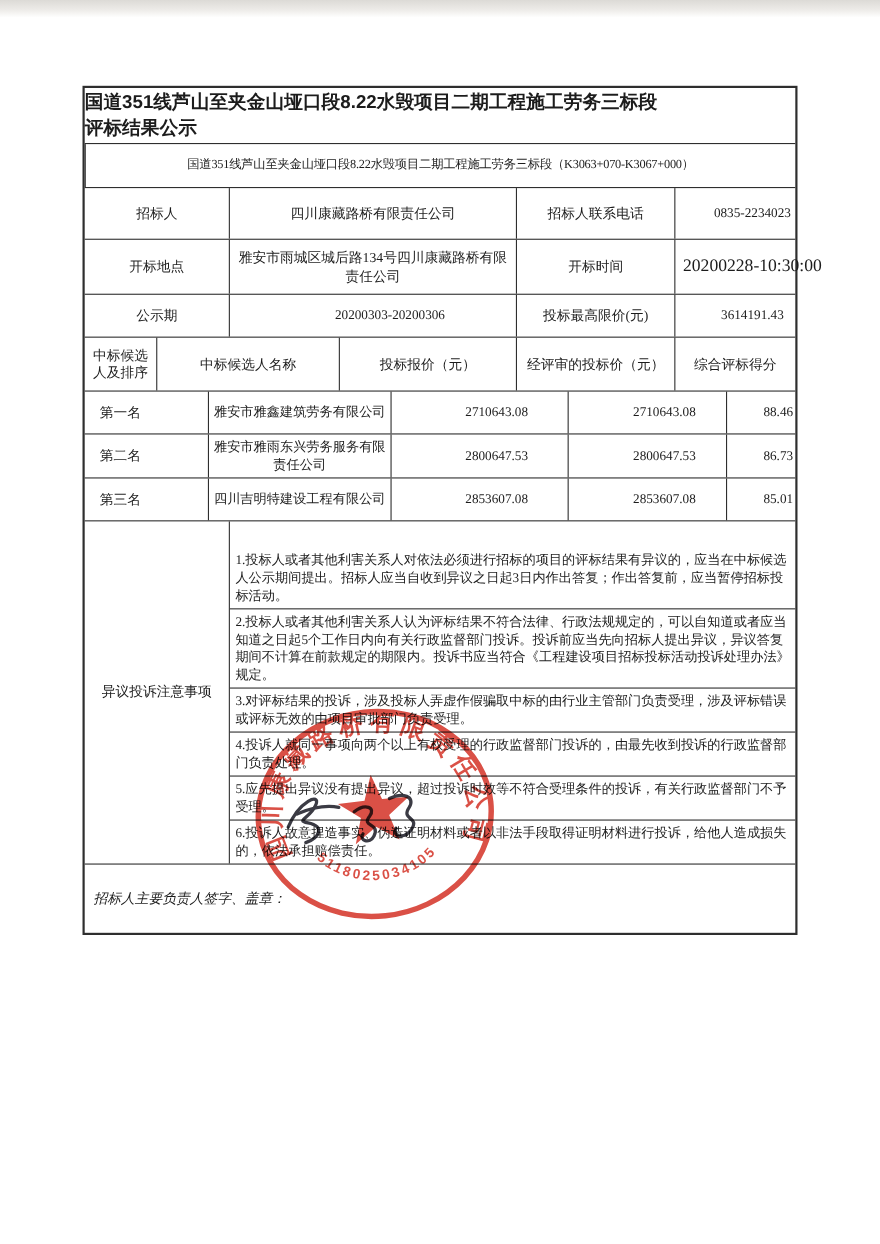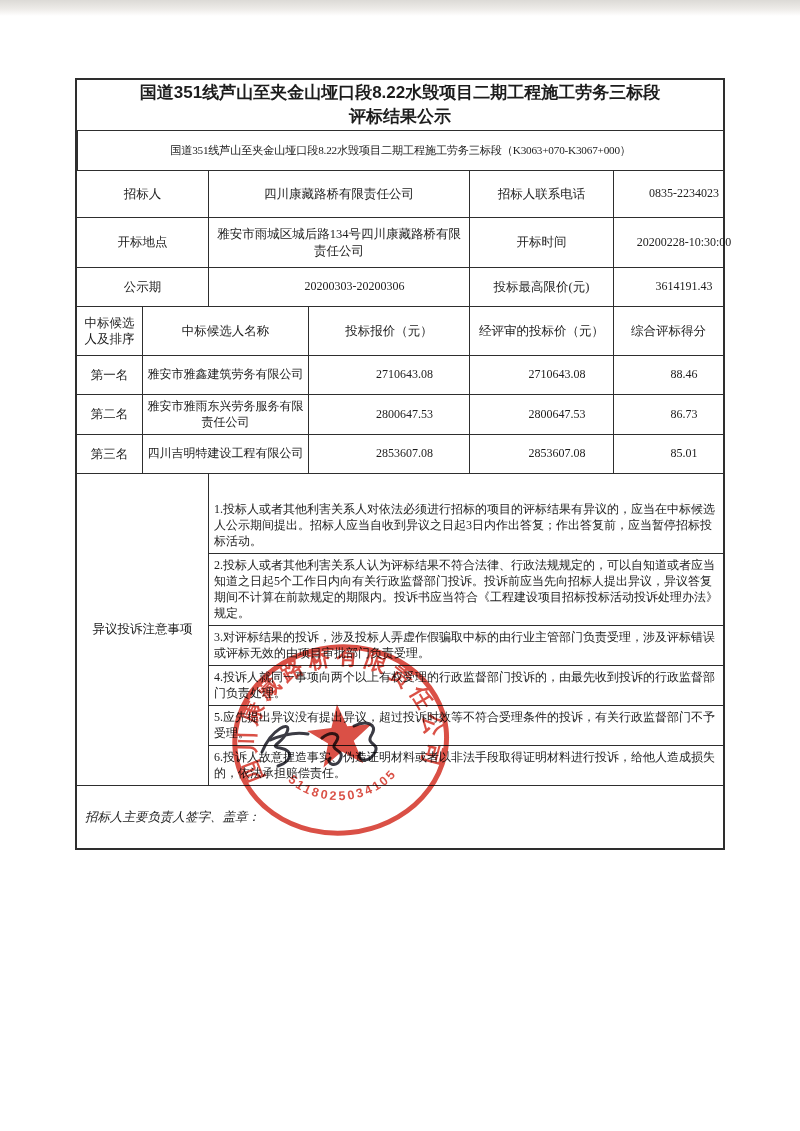--- a/index.html
+++ b/index.html
@@ -21,32 +21,32 @@
   .row{display:flex;border-top:1px solid #2e2e2e;}
   .row.first{border-top:none;}
   .cell{
     border-left:1px solid #2e2e2e;box-sizing:border-box;
     display:flex;align-items:center;justify-content:center;
     text-align:center;padding:2px 5px;font-size:12.5px;line-height:1.3;
   }
   .cell.cfirst{border-left:none;}
   .left{justify-content:flex-start;text-align:right;font-style:italic;}
   
-  .title-row{height:50px;display:flex;flex-direction:column;align-items:center;justify-content:center;
+  .title-row{height:50px;display:flex;flex-direction:column;align-items:flex-start;justify-content:center;
     font-family:"Liberation Sans","DejaVu Sans",sans-serif;font-weight:bold;font-size:17px;line-height:1.42;}
   
   .wA{width:131px;}.wB{width:261px;}.wC{width:144px;}.wD{flex:1;min-width:0;}
   .spanBCD{flex:1;min-width:0;}
   .h-r1{height:39px;}.h-r2{height:46px;}.h-r3{height:49px;}.h-r4{height:38px;}
   .fit{font-size:11.2px;letter-spacing:-0.2px;white-space:nowrap;}
   .num{white-space:nowrap;font-size:12px;padding-left:36px;}
   
   .cA{width:65px;}.cB{width:166px;}.cC{width:161px;}.cD{width:144px;}.cE{flex:1;min-width:0;}
   .h-ch{height:48px;}.h-cr{height:38px;}.h-cr2{height:39px;}
-  .name-cell{font-size:12px;padding:2px 3px;}
+  .name-cell{font-size:12px;padding:2px 3px;margin-left:47px;}
   
   .nA{width:131px;}.nB{flex:1;min-width:0;display:block;padding:0;text-align:left;}
   .note{border-top:1px solid #2e2e2e;font-size:12px;line-height:16px;padding:3px 5px 4px 5px;}
   .note.nfirst{border-top:none;margin-top:24px;}
   
   .h-sig{height:62px;}
   .sig-cell{font-size:12.5px;padding-left:8px;}
   
   .seal{position:absolute;left:225px;top:640px;width:232px;height:206px;z-index:2;
         transform:rotate(-6deg);mix-blend-mode:multiply;opacity:.88;}
@@ -73,21 +73,21 @@
       <div class="cell cfirst wA">招标人</div>
       <div class="cell wB">四川康藏路桥有限责任公司</div>
       <div class="cell wC">招标人联系电话</div>
       <div class="cell wD num">0835-2234023</div>
     </div>
 
     <div class="row h-r3">
       <div class="cell cfirst wA">开标地点</div>
       <div class="cell wB">雅安市雨城区城后路134号四川康藏路桥有限责任公司</div>
       <div class="cell wC">开标时间</div>
-      <div class="cell wD num" style="font-size:12px;">20200228-10:30:00</div>
+      <div class="cell wD num" style="font-size:16px;">20200228-10:30:00</div>
     </div>
 
     <div class="row h-r4">
       <div class="cell cfirst wA">公示期</div>
       <div class="cell wB num">20200303-20200306</div>
       <div class="cell wC">投标最高限价(元)</div>
       <div class="cell wD num">3614191.43</div>
     </div>
 
     <div class="row h-ch">

